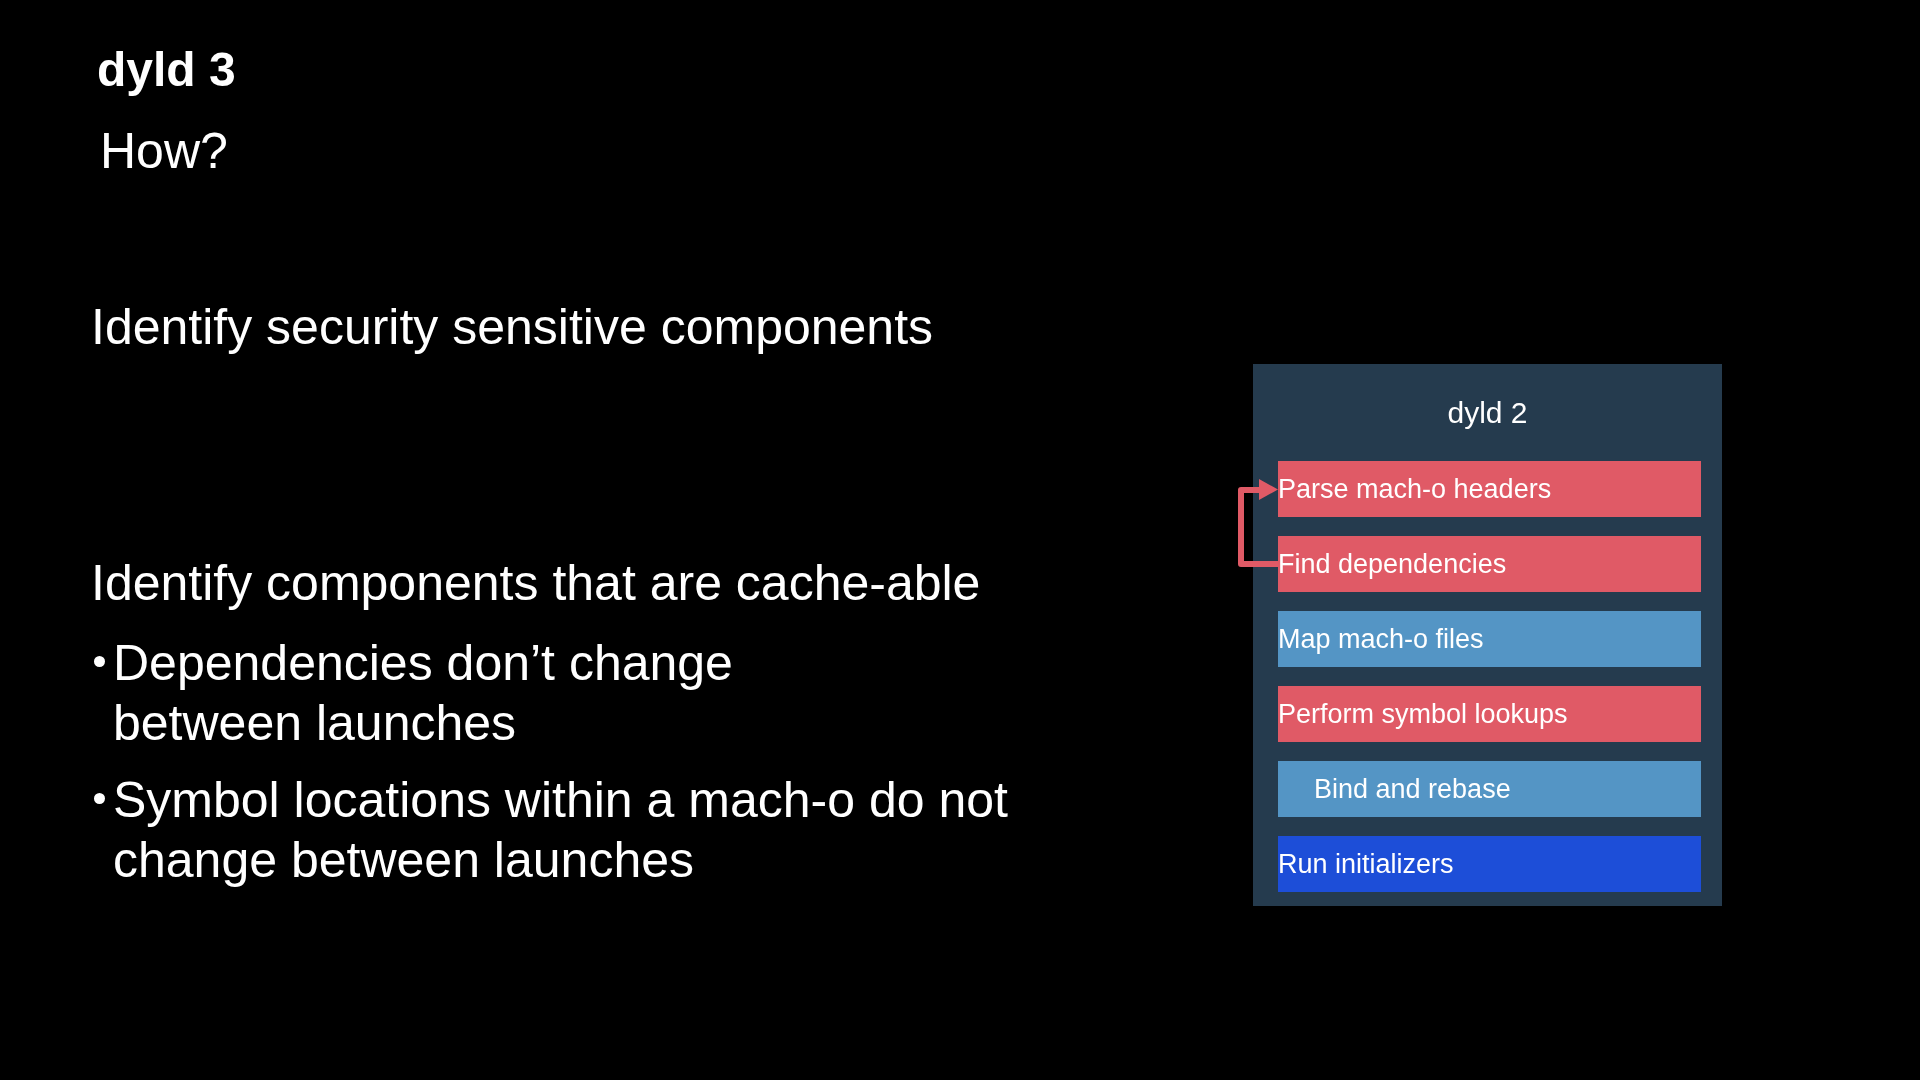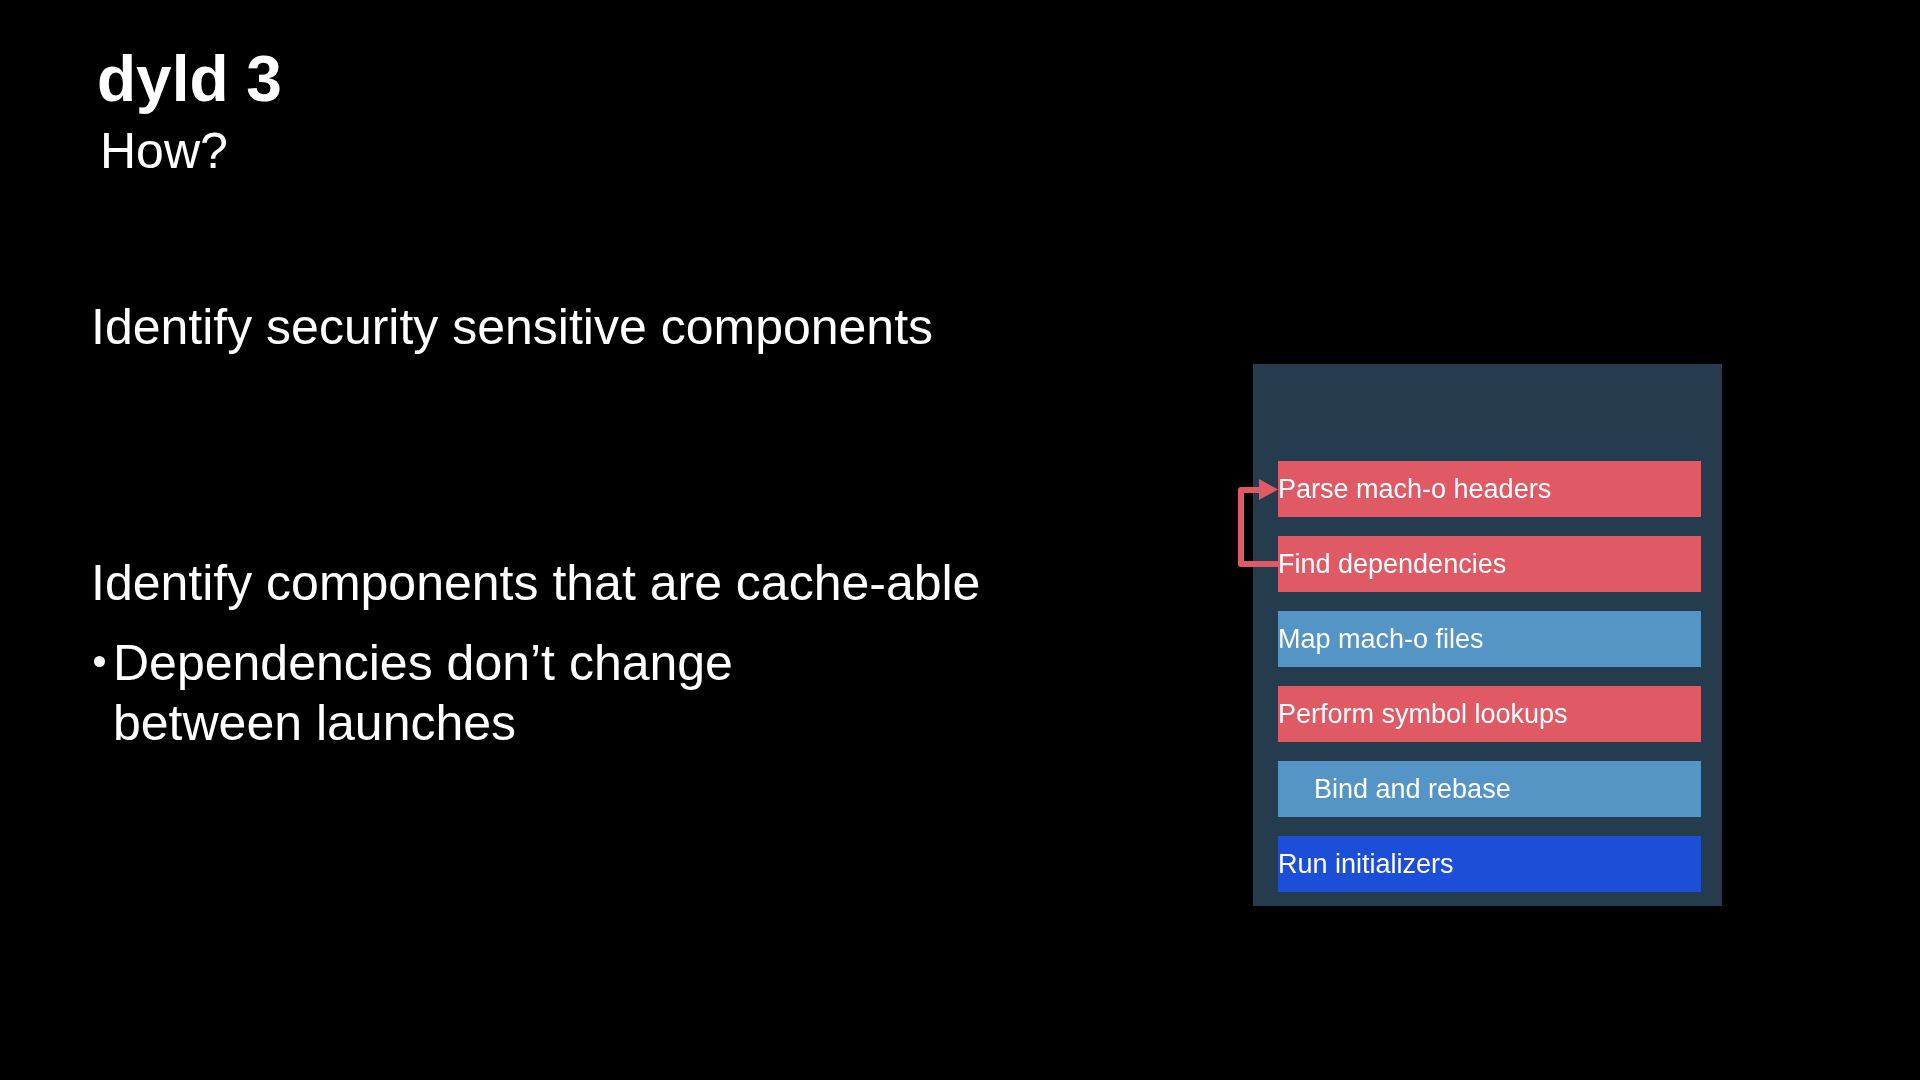--- a/index.html
+++ b/index.html
@@ -15,21 +15,21 @@
     overflow: hidden;
     font-family: "Liberation Sans", sans-serif;
     color: #ffffff;
   }
 
   
   .title {
     position: absolute;
     left: 97px;
     top: 44px;
-    font-size: 64px;
+    font-size: 48px;
     font-weight: 700;
     line-height: 1.1;
     white-space: nowrap;
   }
   .subtitle {
     position: absolute;
     left: 100px;
     top: 124px;
     font-size: 50px;
     font-weight: 400;
@@ -128,22 +128,28 @@
   <div class="body-text sec1-heading">Identify security sensitive components</div>
 
 
   <div class="body-text sec2-heading">Identify components that are cache-able</div>
 
   <div class="bullet bullet-3">
     <span class="dot"></span>
     <span class="bullet-text">Dependencies don’t change
 between launches</span>
   </div>
+  <div class="bullet bullet-4">
+    <span class="dot"></span>
+    <span class="bullet-text">Symbol locations within a mach-o do not
+change between launches</span>
+  </div>
 
   <div class="panel" style="background-color: rgb(37, 59, 78);">
+    <div class="panel-title">dyld 2</div>
     <div class="steps">
       <div class="step" style="background-color: rgb(224, 90, 102);">Parse mach-o headers</div>
       <div class="step" style="background-color: rgb(224, 90, 102);">Find dependencies</div>
       <div class="step" style="background-color: rgb(84, 149, 197);">Map mach-o files</div>
       <div class="step" style="background-color: rgb(224, 90, 102);">Perform symbol lookups</div>
       <div class="step" style="background-color: rgb(84, 149, 197); padding-left: 36px;">Bind and rebase</div>
       <div class="step" style="background-color: #1d4ed8;">Run initializers</div>
     </div>
   </div>
 

